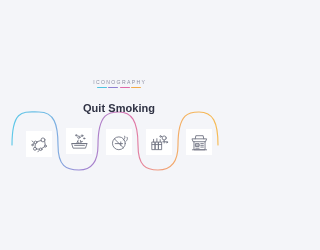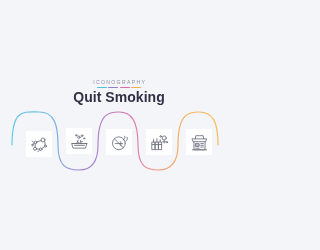--- a/index.html
+++ b/index.html
@@ -45,22 +45,22 @@
     display: flex;
     gap: 1.4px;
   }
   .barstrip i {
     flex: 1 1 0;
     display: block;
     height: 100%;
     border-radius: 0.8px;
   }
   .title {
-    margin-top: 4px;
-    font-size: 14px;
+    margin-top: 15px;
+    font-size: 11px;
     font-weight: 700;
     color: #2f3244;
     letter-spacing: 0.05px;
     line-height: 11px;
     white-space: nowrap;
   }
 
   
   .tile {
     position: absolute;

